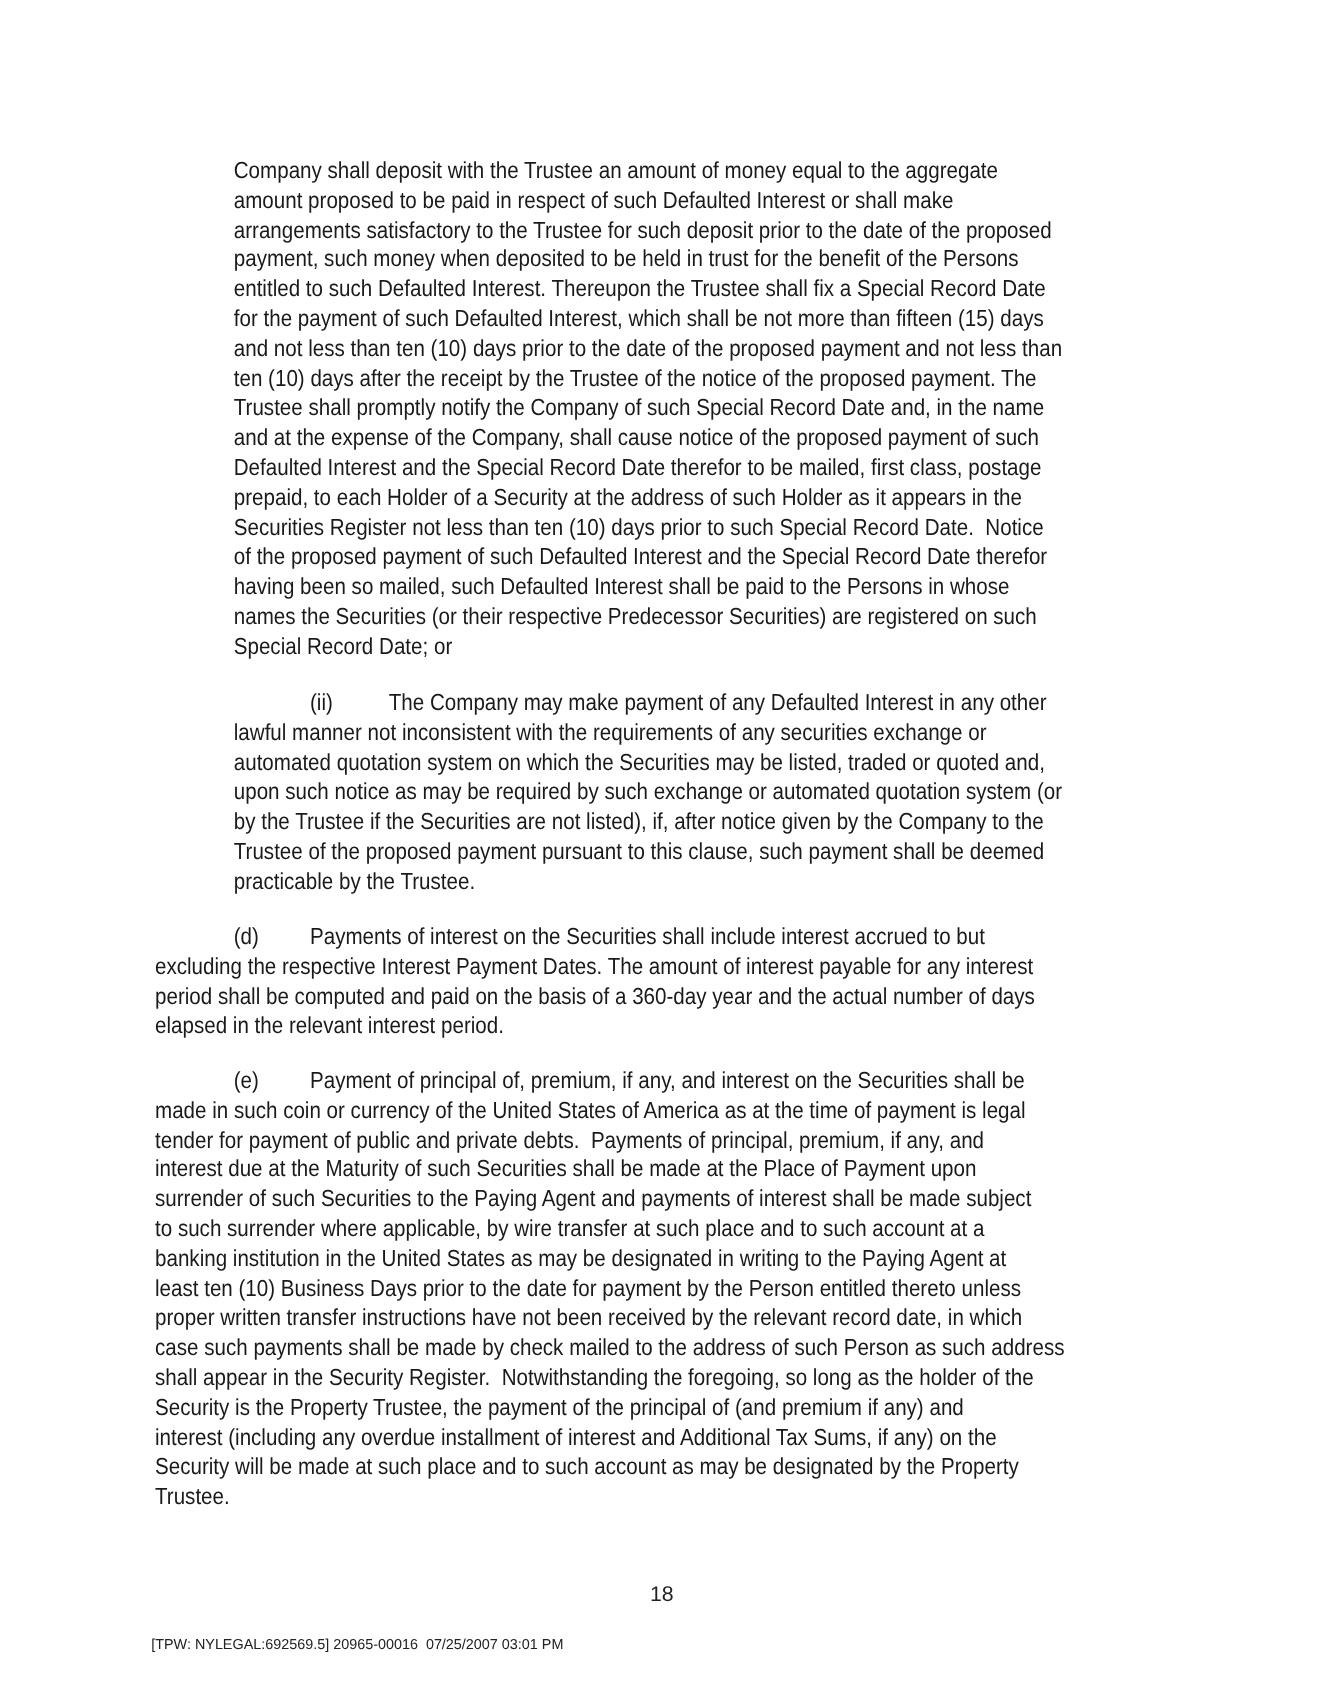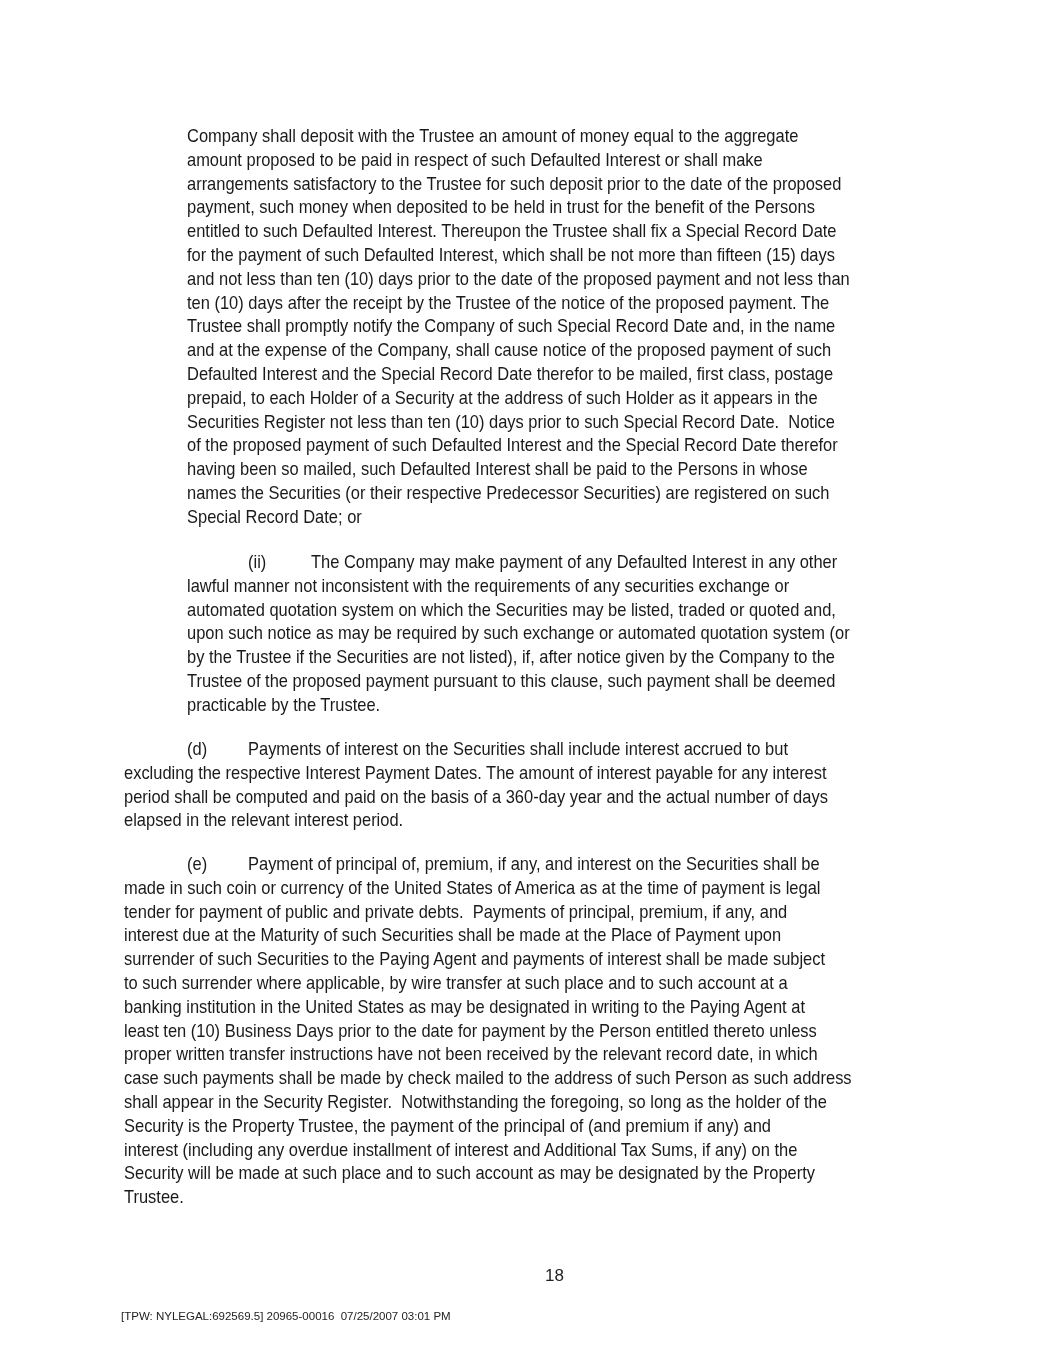--- a/index.html
+++ b/index.html
@@ -15,21 +15,21 @@
       transform: scaleX(0.89);
       line-height: 22px;
     }
     .footer-id {
       position: absolute; left: 121px; top: 1288px;
       font-family: "Liberation Sans", sans-serif; font-size: 11.5px; color: #222;
       white-space: pre;
       margin-top: 22px;
     }
     .page-num {
-      position: absolute; left: 545px; top: 1266px;
+      position: absolute; left: 520px; top: 1266px;
       font-family: "Liberation Sans", sans-serif; font-size: 17px; color: #222;
     }
   </style>
 </head>
 <body>
 
 <div class="page">
   <div id="body-text">
       <div>
         <div class="line" style="left: 187px; top: 125px;">Company shall deposit with the Trustee an amount of money equal to the aggregate</div>

